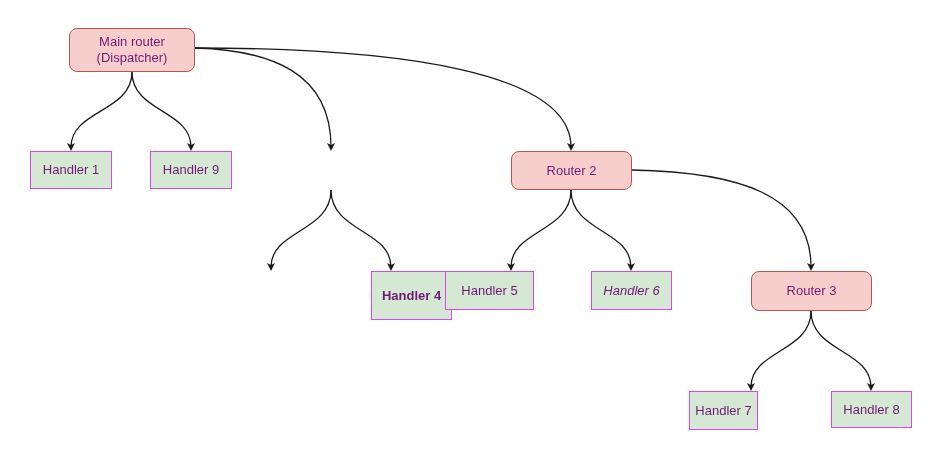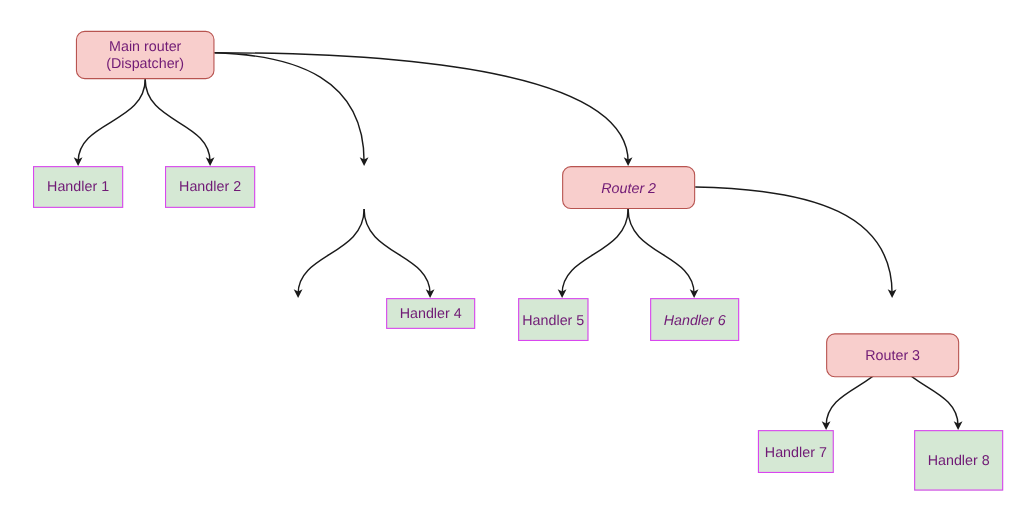--- a/index.html
+++ b/index.html
@@ -73,31 +73,31 @@
         <path d="M 811 311 C 811 352 751 350 751 387" marker-end="url(#arrowhead)"></path>
         <path d="M 811 311 C 811 352 871 350 871 387" marker-end="url(#arrowhead)"></path>
       </g>
   </svg>
 
   <div class="node router" style="left: 69px; top: 28px; width: 126px; height: 44px;"><span>Main router
 (Dispatcher)</span></div>
 
   <div class="node handler" style="left: 30px; top: 151px; width: 82px; height: 38px;"><span>Handler 1</span></div>
 
-  <div class="node handler" style="left: 150px; top: 151px; width: 82px; height: 38px;"><span>Handler 2</span></div>
+  <div class="node handler" style="left: 150px; top: 151px; width: 82px; height: 38px;"><span>Handler 9</span></div>
 
 
-  <div class="node router" style="left: 511px; top: 151px; width: 121px; height: 39px; font-style: italic;"><span>Router 2</span></div>
+  <div class="node router" style="left: 511px; top: 151px; width: 121px; height: 39px;"><span>Router 2</span></div>
 
 
-  <div class="node handler" style="left: 351px; top: 271px; width: 81px; height: 28px;"><span>Handler 4</span></div>
+  <div class="node handler" style="left: 371px; top: 271px; width: 81px; height: 49px; font-weight: bold;"><span>Handler 4</span></div>
 
-  <div class="node handler" style="left: 471px; top: 271px; width: 64px; height: 39px;"><span>Handler 5</span></div>
+  <div class="node handler" style="left: 445px; top: 271px; width: 89px; height: 39px;"><span>Handler 5</span></div>
 
   <div class="node handler" style="left: 591px; top: 271px; width: 81px; height: 39px; font-style: italic;"><span>Handler 6</span></div>
 
-  <div class="node router" style="left: 751px; top: 271px; width: 121px; height: 40px; margin-top: 32px;"><span>Router 3</span></div>
+  <div class="node router" style="left: 751px; top: 271px; width: 121px; height: 40px;"><span>Router 3</span></div>
 
   <div class="node handler" style="left: 689px; top: 391px; width: 69px; height: 39px;"><span>Handler 7</span></div>
 
-  <div class="node handler" style="left: 831px; top: 391px; width: 81px; height: 55px;"><span>Handler 8</span></div>
+  <div class="node handler" style="left: 831px; top: 391px; width: 81px; height: 37px;"><span>Handler 8</span></div>
 
 </div>
 
 </body></html>

